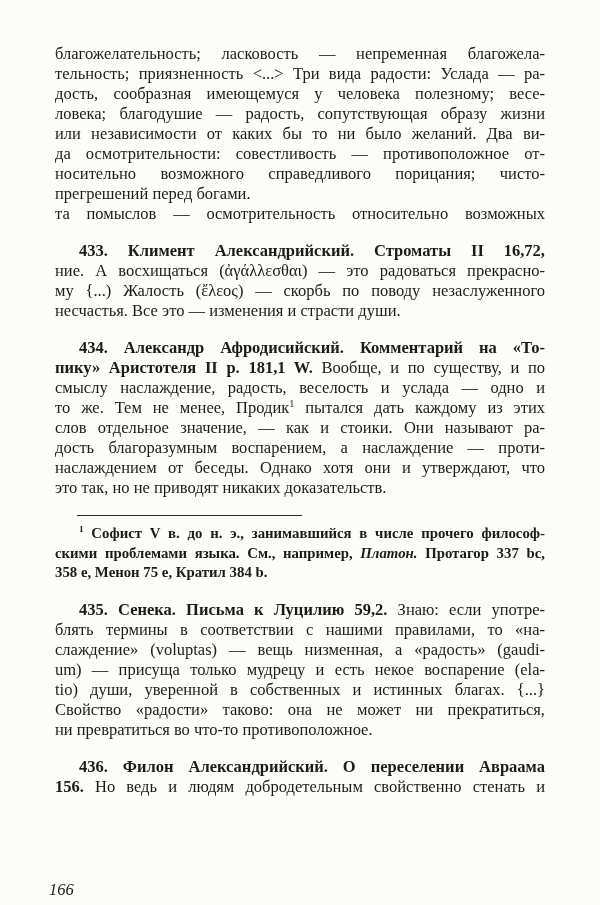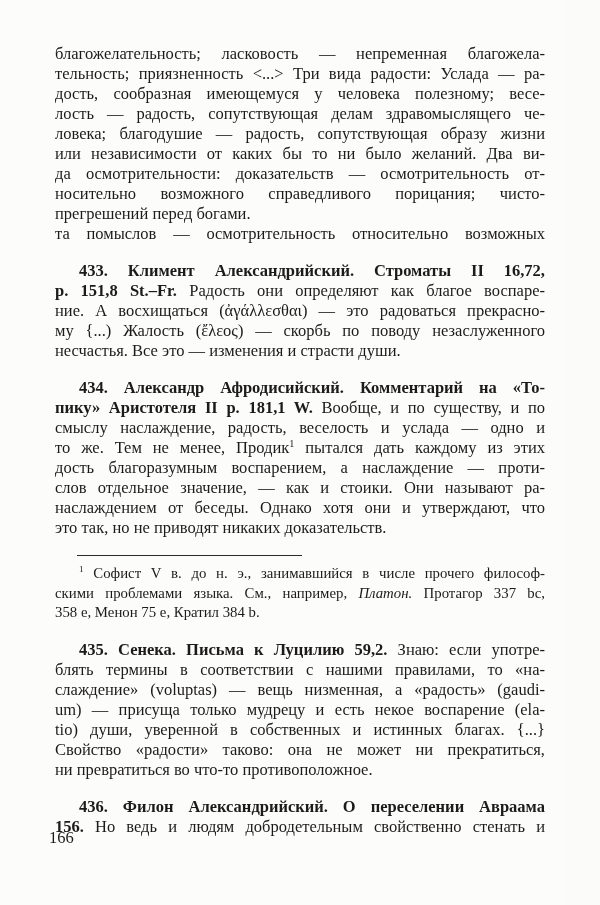--- a/index.html
+++ b/index.html
@@ -38,66 +38,65 @@
   .seg-i { font-style: italic; }
   .seg-sup {
     font-size: 0.62em;
     vertical-align: super;
     line-height: 0;
   }
   .footnote {
     margin-top: 5px;
     font-size: 14.8px;
   }
-  .footnote .line { line-height: 19.5px; }
+  .footnote .line { line-height: 19.5px; font-weight: bold; }
   .footnote-rule {
     border: none;
     border-top: 1.6px solid #2a2a28;
     width: 225px;
     margin: 0 0 8px 22px;
   }
   .page-number {
     position: absolute;
     left: 49px;
-    top: 828px;
+    top: 880px;
     font-size: 16.5px;
     line-height: 20px;
+    font-style: italic;
   }
 </style>
 </head>
 <body>
 
 <div class="page">
   <div class="text-block" id="text-block">
       <div class="para">
         <div class="line"><span>благожелательность; ласковость — непременная благожела-</span></div>
         <div class="line"><span>тельность; приязненность &lt;...&gt; Три вида радости: Услада — ра-</span></div>
         <div class="line"><span>дость, сообразная имеющемуся у человека полезному; весе-</span></div>
-        <div class="line"><span>лость — радость, сопутствующая делам здравомыслящего че-</span></div>
         <div class="line"><span>ловека; благодушие — радость, сопутствующая образу жизни</span></div>
         <div class="line"><span>или независимости от каких бы то ни было желаний. Два ви-</span></div>
-        <div class="line"><span>да осмотрительности: доказательств — осмотрительность от-</span></div>
+        <div class="line"><span>да осмотрительности: совестливость — противоположное от-</span></div>
         <div class="line"><span>носительно возможного справедливого порицания; чисто-</span></div>
         <div class="line lastline"><span>прегрешений перед богами.</span></div>
         <div class="line"><span>та помыслов — осмотрительность относительно возможных</span></div>
       </div>
       <div class="para">
         <div class="line indent"><span class="seg-b">433. Климент Александрийский. Строматы II 16,72,</span></div>
-        <div class="line"><span class="seg-b">р. 151,8 St.–Fr.</span><span> Радость они определяют как благое воспаре-</span></div>
         <div class="line"><span>ние. А восхищаться (ἀγάλλεσθαι) — это радоваться прекрасно-</span></div>
         <div class="line"><span>му {...) Жалость (ἔλεος) — скорбь по поводу незаслуженного</span></div>
         <div class="line lastline"><span>несчастья. Все это — изменения и страсти души.</span></div>
       </div>
       <div class="para">
         <div class="line indent"><span class="seg-b">434. Александр Афродисийский. Комментарий на «То-</span></div>
         <div class="line"><span class="seg-b">пику» Аристотеля II p. 181,1 W.</span><span> Вообще, и по существу, и по</span></div>
         <div class="line"><span>смыслу наслаждение, радость, веселость и услада — одно и</span></div>
         <div class="line"><span>то же. Тем не менее, Продик</span><span class="seg-sup">1</span><span> пытался дать каждому из этих</span></div>
+        <div class="line"><span>слов отдельное значение, — как и стоики. Они называют ра-</span></div>
         <div class="line"><span>дость благоразумным воспарением, а наслаждение — проти-</span></div>
-        <div class="line"><span>слов отдельное значение, — как и стоики. Они называют ра-</span></div>
         <div class="line"><span>наслаждением от беседы. Однако хотя они и утверждают, что</span></div>
         <div class="line lastline"><span>это так, но не приводят никаких доказательств.</span></div>
       </div>
       <div class="para footnote">
         <div class="footnote-rule"></div>
         <div class="line indent"><span class="seg-sup">1</span><span> Софист V в. до н. э., занимавшийся в числе прочего философ-</span></div>
         <div class="line"><span>скими проблемами языка. См., например, </span><span class="seg-i">Платон.</span><span> Протагор 337 bc,</span></div>
         <div class="line lastline"><span>358 e, Менон 75 e, Кратил 384 b.</span></div>
       </div>
       <div class="para">

